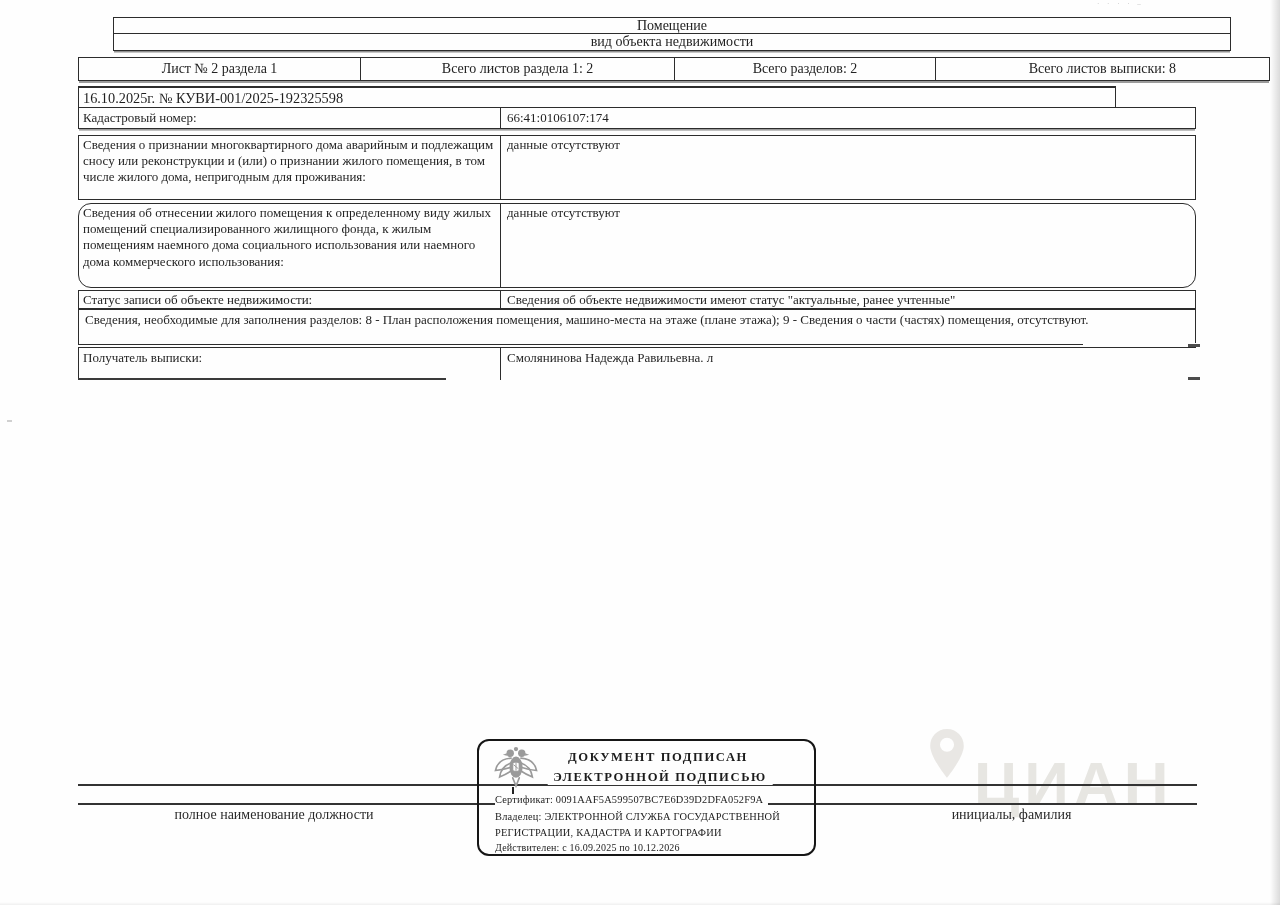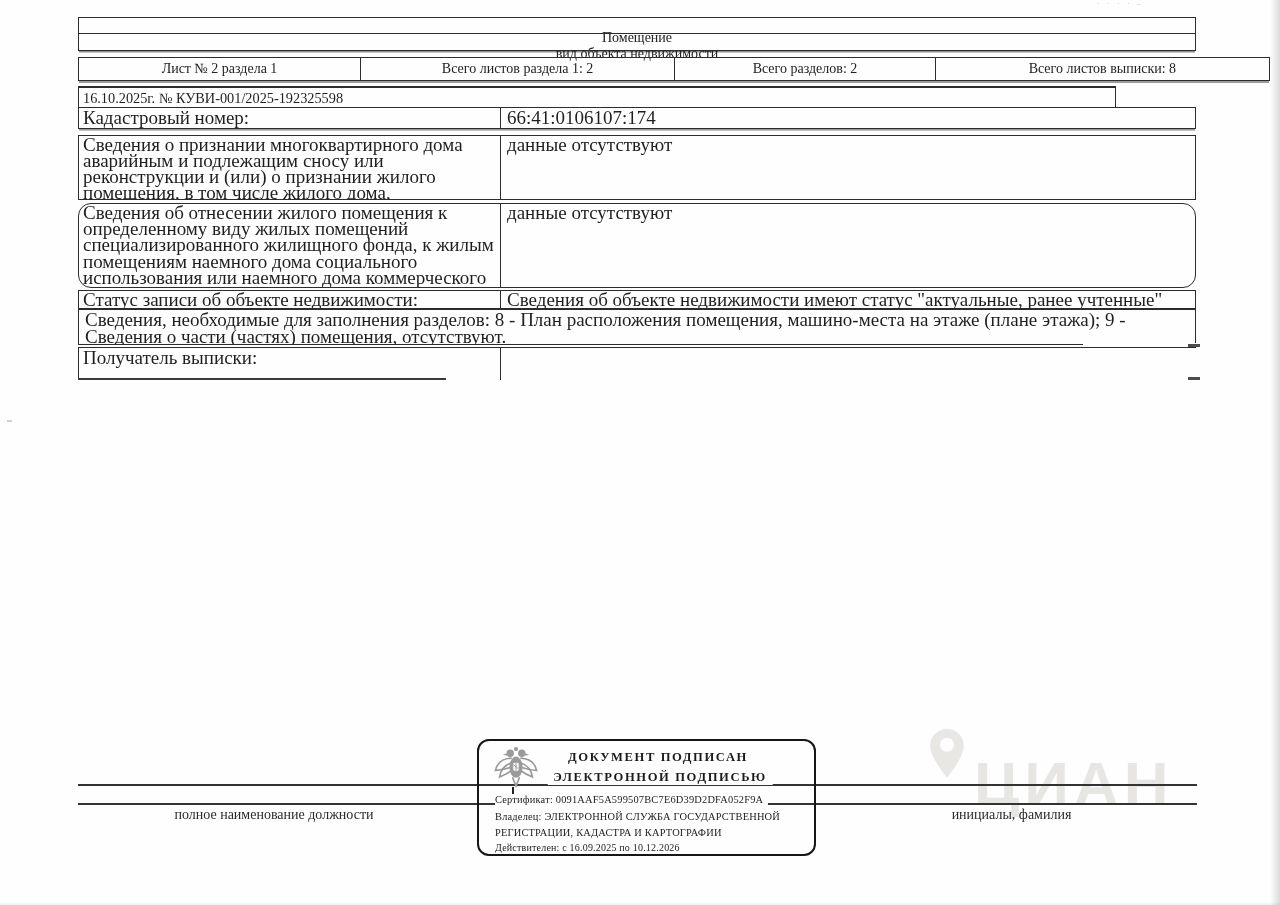--- a/index.html
+++ b/index.html
@@ -4,26 +4,26 @@
 <style>
   * { margin:0; padding:0; box-sizing:border-box; }
   html,body { width:1280px; height:905px; }
   body { font-family:"Liberation Serif", serif; background:#ffffff; position:relative; overflow:hidden; color:#232323; }
   .page { position:absolute; inset:0; background:#fefefe; }
 
   
   .abs { position:absolute; }
   .bx  { border:1.6px solid #2c2c2c; }
   .ctr { text-align:center; }
-  .doc-text { font-size:19px; line-height:16px; color:#1f1f1f; }
+  .doc-text { font-size:13px; line-height:16px; color:#1f1f1f; }
 
   
   .hdr-row1 { left:78px; top:17px; width:1118px; height:17px; }
   .hdr-row2 { left:78px; top:33px; width:1118px; height:18px; box-shadow:0 2.5px 0 -1px rgba(55,55,55,.55); }
-  .hdr-row1, .hdr-row2 { font-size:14px; line-height:14px; padding-top:13px; }
+  .hdr-row1, .hdr-row2 { font-size:14px; line-height:14px; padding-top:1px;margin-left:35px; }
 
   
   .sheet { left:78px; top:57px; width:1192px; height:24px; display:flex; border:1.8px solid #2c2c2c; box-shadow:0 3px 0 -1px rgba(55,55,55,.5); }
   .sheet > div { border-right:1.6px solid #2c2c2c; display:flex; align-items:center; justify-content:center; font-size:14px; }
   .sheet > div:last-child { border-right:none; }
   .sc0 { width:23.7%; } .sc1 { width:26.4%; } .sc2 { width:21.9%; } .sc3 { width:28%; }
 
   
   .req  { left:78px; top:86px; width:1038px; height:22px; border:1.6px solid #2c2c2c; border-top-width:2.4px; padding:2px 0 0 4px; font-size:14.3px; }
   .cad  { left:78px; top:107px; width:1118px; height:22px; border:1.6px solid #2c2c2c; display:flex; box-shadow:0 2.6px 0 -1px rgba(55,55,55,.5); }
@@ -118,20 +118,21 @@
     <div class="val">Сведения об объекте недвижимости имеют статус "актуальные, ранее учтенные"</div>
   </div>
 
   <div class="abs frow r4 doc-text">
     <div class="val">Сведения, необходимые для заполнения разделов: 8 - План расположения помещения, машино-места на этаже (плане этажа); 9 - Сведения о части (частях) помещения, отсутствуют.</div>
   </div>
   <div class="abs r4cut"></div>
 
   <div class="abs r5 doc-text">
     <div class="lab">Получатель выписки:</div>
+    <div class="val">Смолянинова Надежда Равильевна. л</div>
   </div>
   <div class="abs r5-bottom"></div>
 
   <div class="abs sigline sl1"></div>
   <div class="abs sigline sl2"></div>
   <div class="abs sigcap capL">полное наименование должности</div>
   <div class="abs sigcap capR">инициалы, фамилия</div>
 
   <div class="abs stamp">
     <svg class="eagle" viewBox="0 0 60 56">

